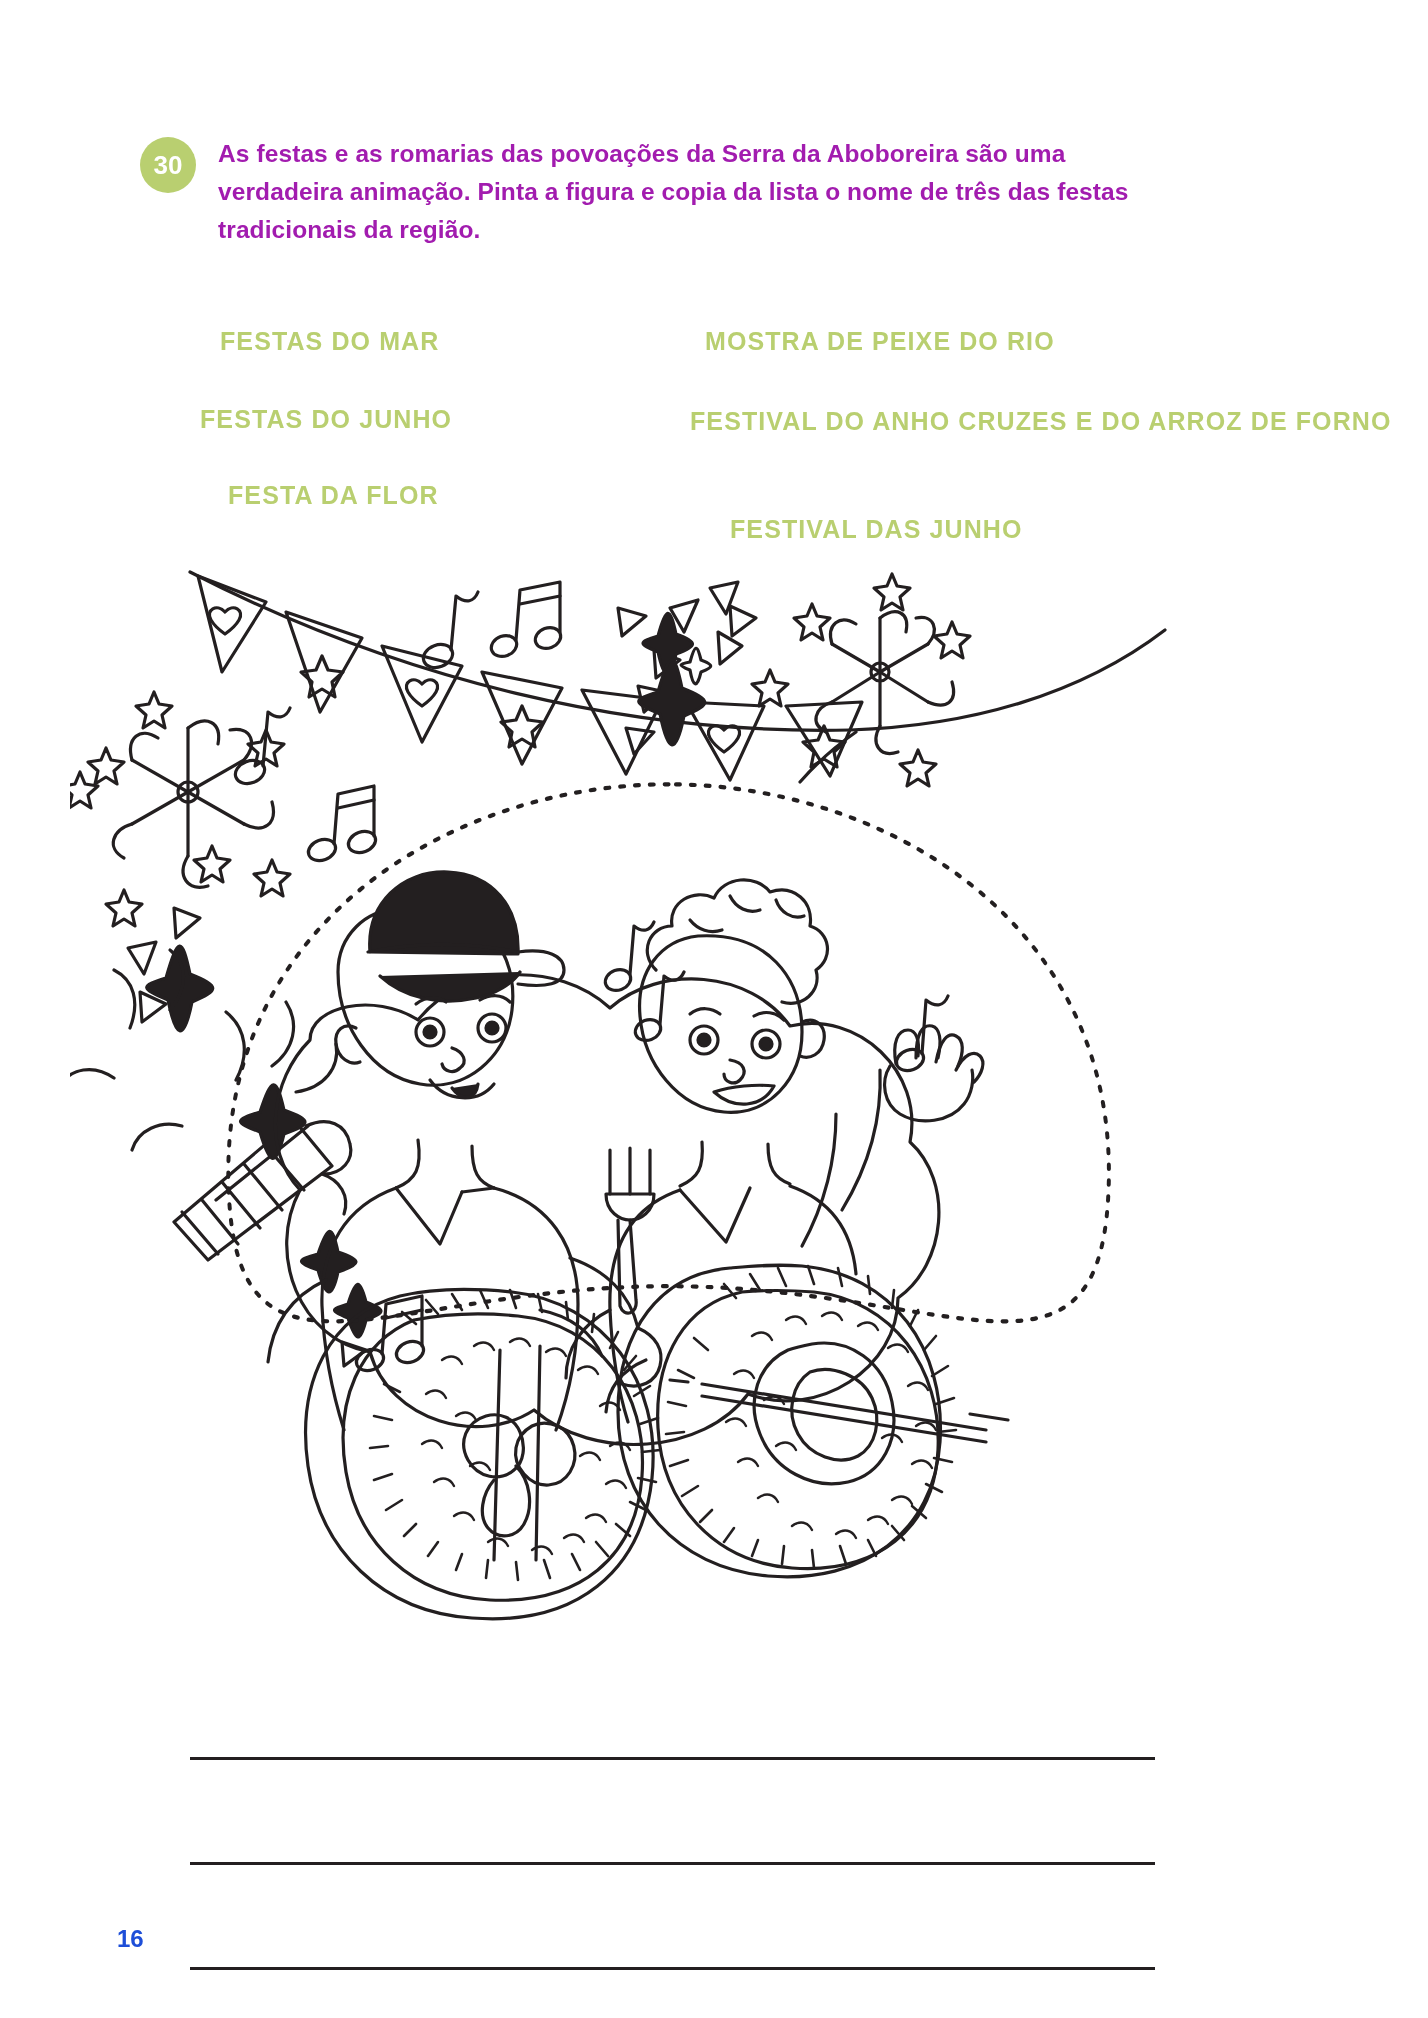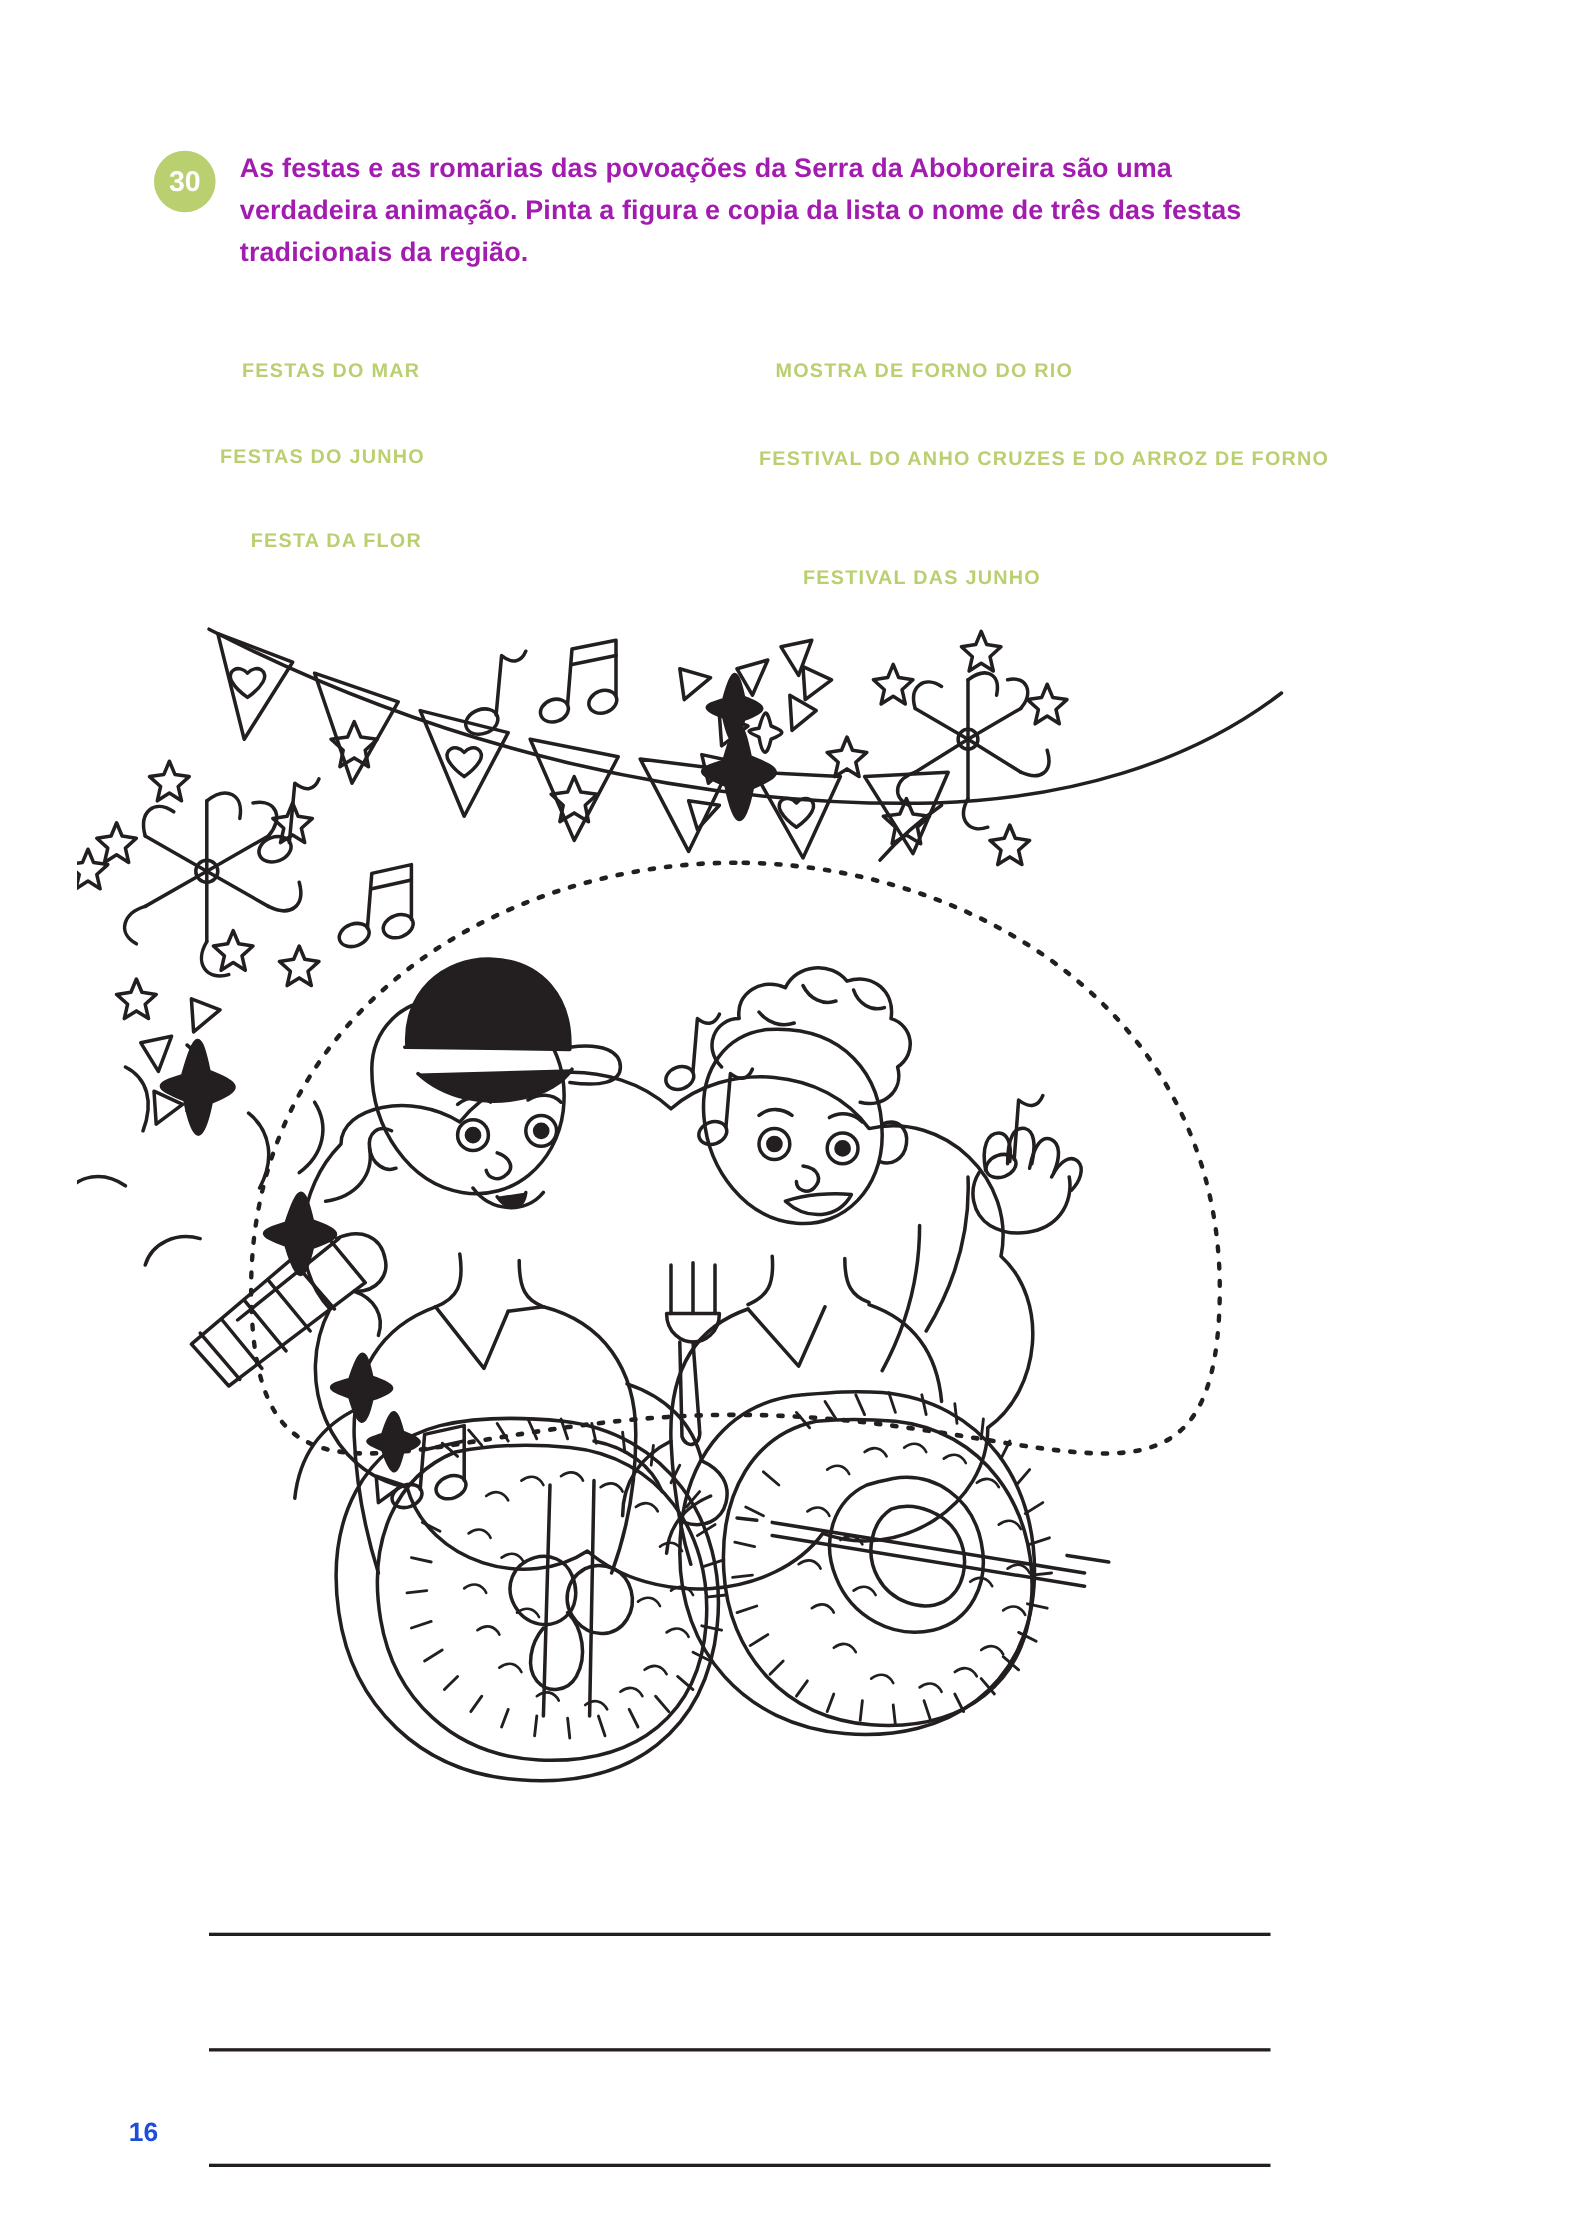--- a/index.html
+++ b/index.html
@@ -53,21 +53,21 @@
   }
 
   
   .word-list {
     position: absolute;
     left: 150px;
     top: 315px;
     width: 1150px;
     height: 250px;
     color: #b9cf70;
-    font-size: 18px;
+    font-size: 25px;
     font-weight: bold;
     letter-spacing: 1.1px;
   }
   .word { position: absolute; white-space: pre; }
   .w-mar      { left: 70px;  top: 12px; }
   .w-junho    { left: 50px;  top: 90px; }
   .w-flor     { left: 78px;  top: 166px; }
   .w-peixe    { left: 555px; top: 12px; }
   .w-anho     { left: 540px; top: 90px; text-align: center; width: 470px; line-height: 1.35; }
   .w-cruzes   { left: 580px; top: 200px; }
@@ -111,21 +111,21 @@
 
   <div class="exercise-header">
     <div class="ex-number">30</div>
     <div class="ex-text">As festas e as romarias das povoações da Serra da Aboboreira são uma verdadeira animação. Pinta a figura e copia da lista o nome de três das festas tradicionais da região.</div>
   </div>
 
   <div class="word-list">
     <div class="word w-mar">FESTAS DO MAR</div>
     <div class="word w-junho">FESTAS DO JUNHO</div>
     <div class="word w-flor">FESTA DA FLOR</div>
-    <div class="word w-peixe">MOSTRA DE FORNO DO RIO</div>
+    <div class="word w-peixe">MOSTRA DE PEIXE DO RIO</div>
     <div class="word w-anho">FESTIVAL DO ANHO CRUZES E DO ARROZ DE FORNO</div>
     <div class="word w-cruzes">FESTIVAL DAS JUNHO</div>
   </div>
 
   <div class="illustration">
     <svg viewBox="0 0 1290 1070" xmlns="http://www.w3.org/2000/svg" fill="none" stroke="#231f20" stroke-width="3.2" stroke-linecap="round" stroke-linejoin="round">
 
       <g>
         <path d="M120 12 C 330 120, 560 175, 780 170 C 900 166, 1010 135, 1095 70"></path>
 

